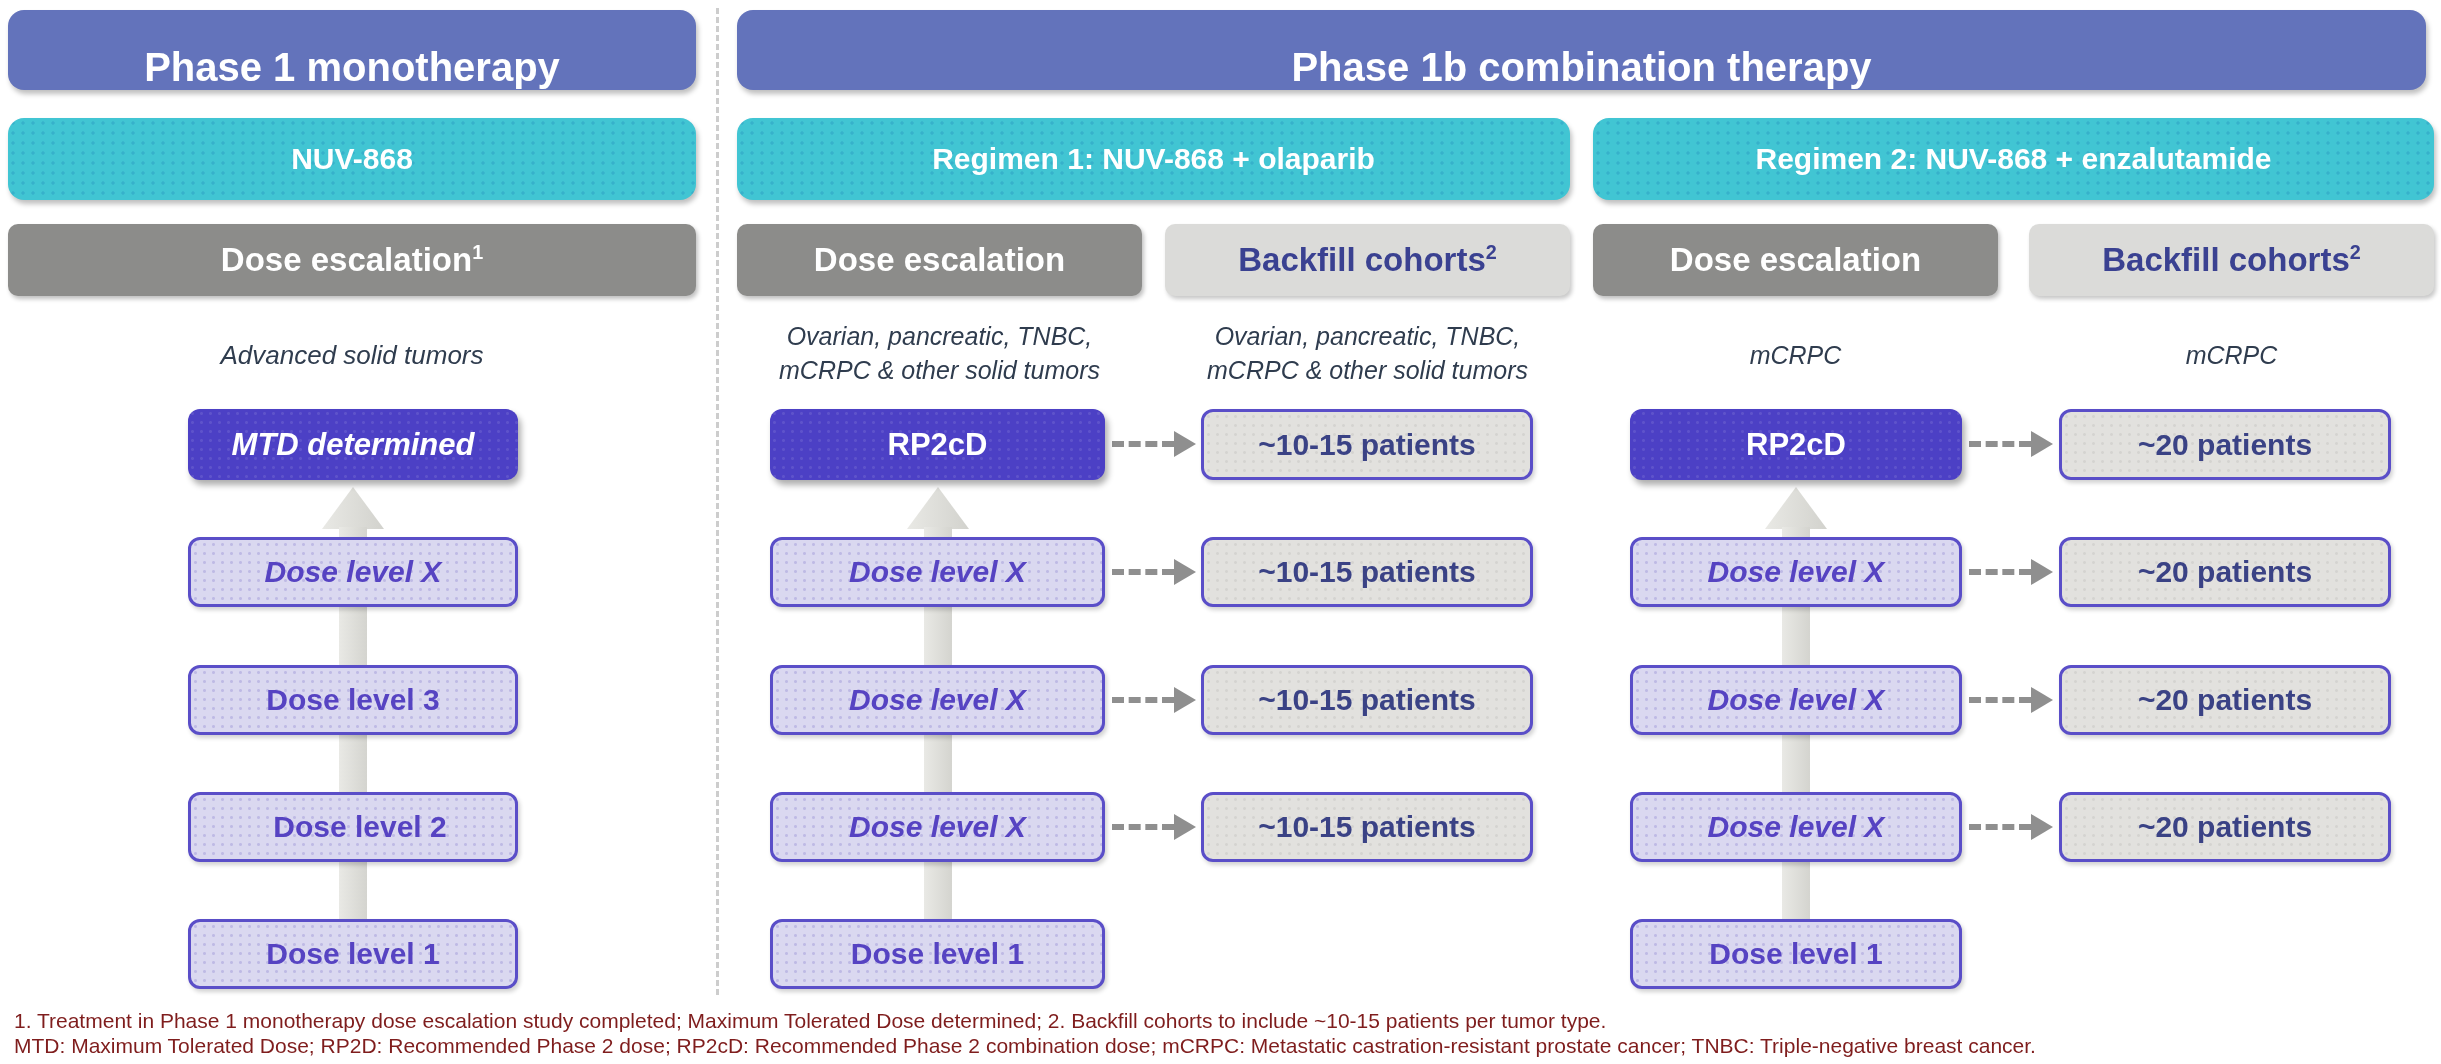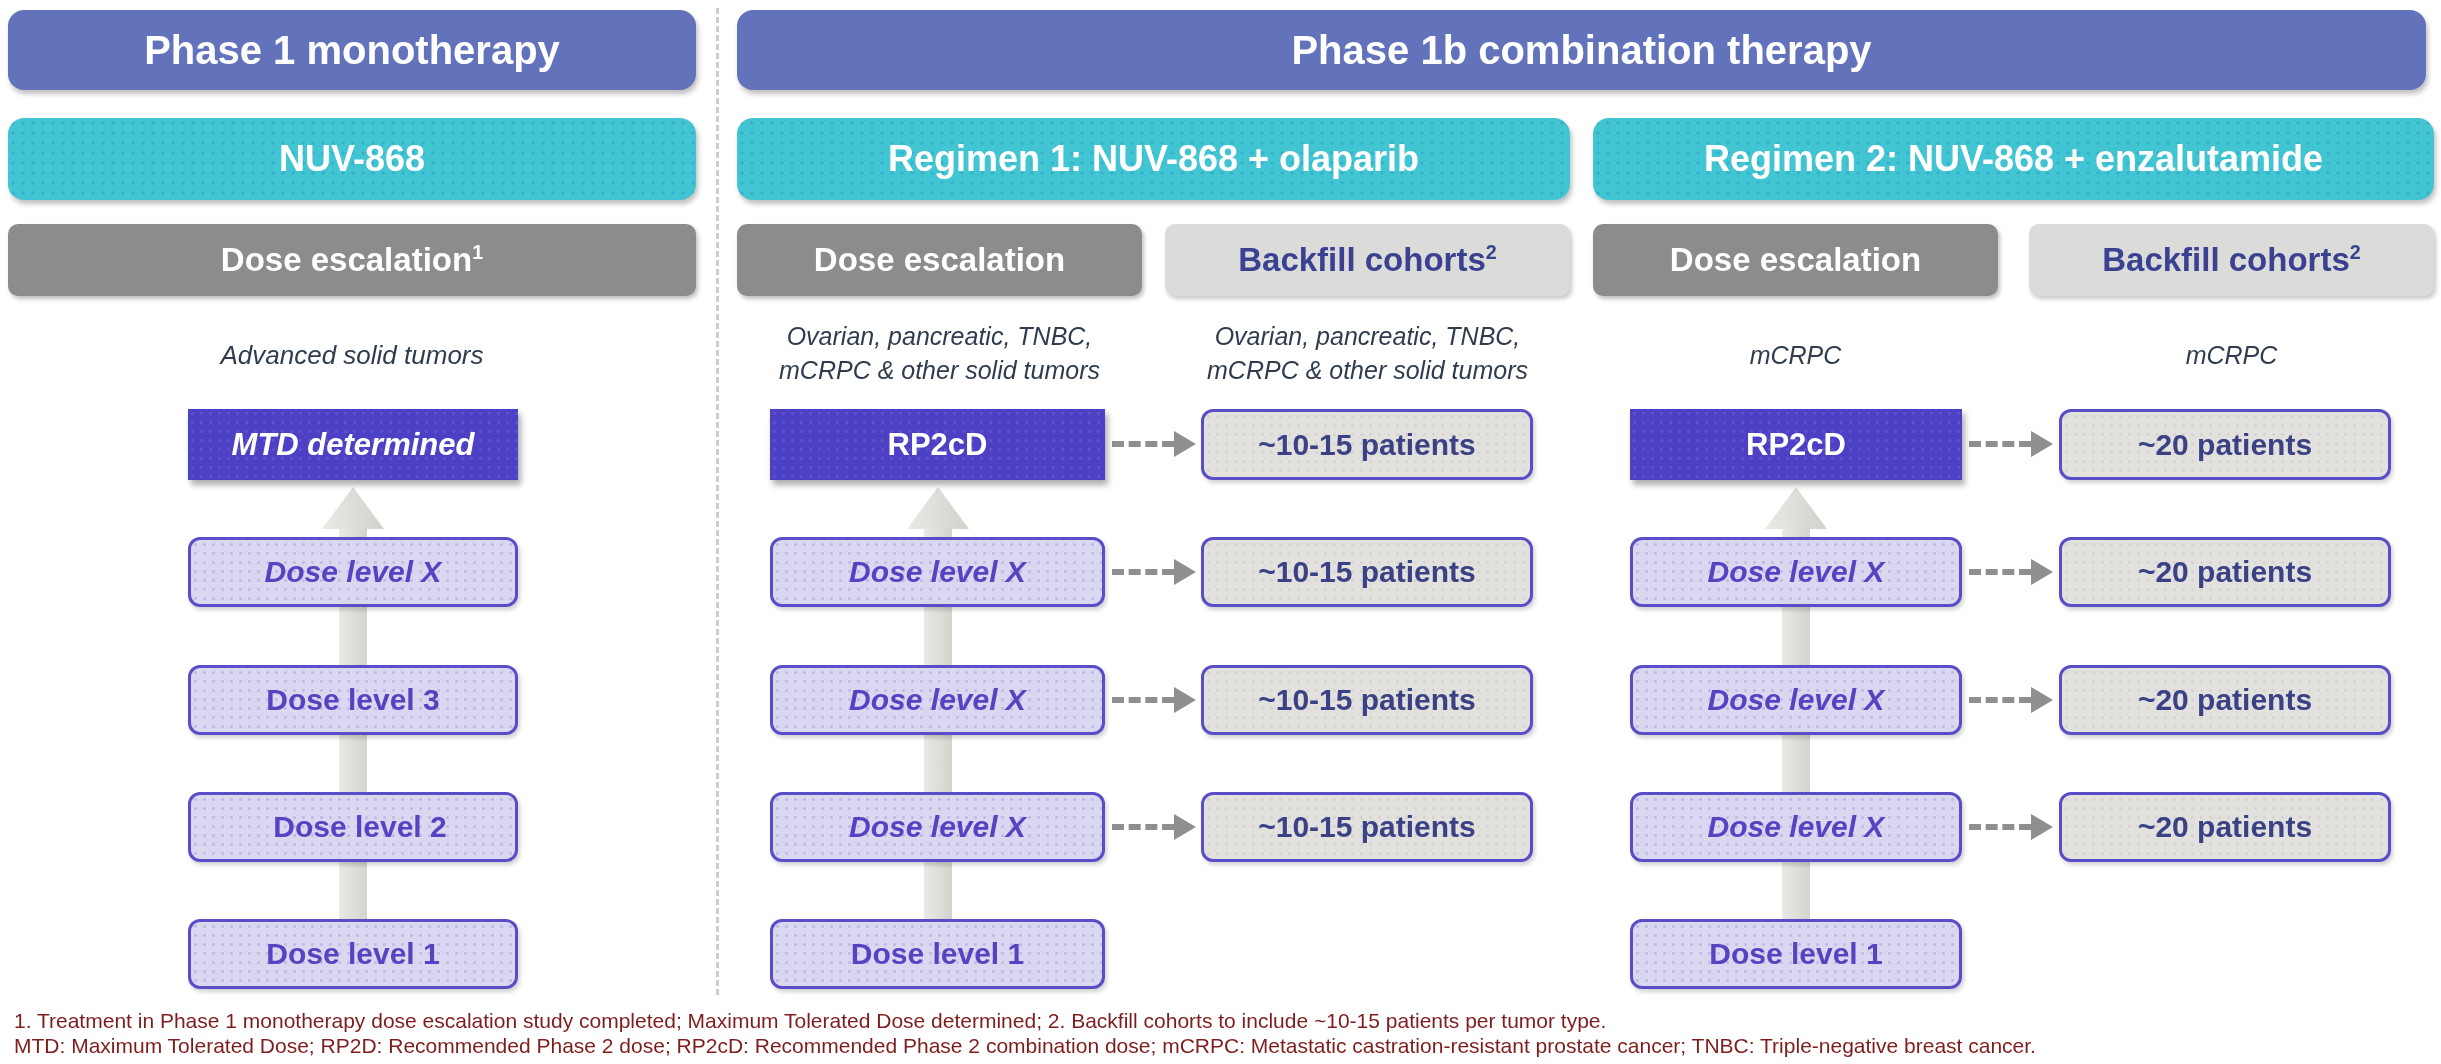--- a/index.html
+++ b/index.html
@@ -1,30 +1,30 @@
 <!DOCTYPE html>
 <html style="--header_blue: #6373BB; --teal: #41C5D3; --dark_gray: #8C8C8A; --light_gray: #DBDBD9; --navy: #3A4191; --slate: #2F3C4E; --purple_box: #4C40C5; --lavender: #DAD8F0; --lavender_border: #5A4EC8; --purple_text: #5643C2; --patients_gray: #E2E1DE; --patients_text: #3A4285; --arrow_gray: #8F8F8F;"><head>
 <meta charset="utf-8">
 <style>
   html,body{margin:0;padding:0;background:#fff;}
   body{width:2441px;height:1064px;position:relative;font-family:"Liberation Sans",sans-serif;overflow:hidden;}
   .abs{position:absolute;box-sizing:border-box;}
   .bar{display:flex;align-items:center;justify-content:center;text-align:center;}
 
   .phase-hdr{background:var(--header_blue,#6373BB);color:#fff;font-weight:bold;font-size:40px;
-    border-radius:16px;box-shadow:2px 4px 5px rgba(0,0,0,0.25);z-index:3;}
-  .teal{background:var(--teal,#41C5D3);color:#fff;font-weight:bold;font-size:36px;border-radius:16px;
+    border-radius:16px;box-shadow:2px 4px 5px rgba(0,0,0,0.25);z-index:3;align-items:flex-end;}
+  .teal{background:var(--teal,#41C5D3);color:#fff;font-weight:bold;font-size:30px;border-radius:16px;
     background-image:radial-gradient(circle,rgba(30,130,185,0.30) 1.4px,transparent 1.9px);background-size:10px 10px;
     box-shadow:2px 4px 5px rgba(0,0,0,0.25);z-index:3;}
   .graybar{background:var(--dark_gray,#8C8C8A);color:#fff;font-weight:bold;font-size:33px;border-radius:10px;
     box-shadow:2px 3px 4px rgba(0,0,0,0.25);z-index:3;}
   .backbar{background:var(--light_gray,#DBDBD9);color:var(--navy,#3A4191);font-weight:bold;font-size:33px;border-radius:10px;
     box-shadow:2px 3px 4px rgba(0,0,0,0.22);z-index:3;}
   .pop{color:var(--slate,#2F3C4E);font-style:italic;font-size:26px;line-height:34px;z-index:3;flex-direction:column;}
-  .topbox{background:var(--purple_box,#4C40C5);color:#fff;font-weight:bold;font-size:31px;border-radius:0;
+  .topbox{background:var(--purple_box,#4C40C5);color:#fff;font-weight:bold;font-size:31px;border-radius:12px;
     background-image:radial-gradient(circle,rgba(255,255,255,0.10) 1.2px,transparent 1.7px);background-size:9px 9px;
     box-shadow:3px 5px 6px rgba(0,0,0,0.32);z-index:3;text-align:center;}
   .topbox.it{font-style:italic;}
   .dose{background:var(--lavender,#DAD8F0);color:var(--purple_text,#5643C2);font-weight:bold;font-size:30px;
     border:3px solid var(--lavender_border,#5A4EC8);border-radius:12px;
     background-image:radial-gradient(circle,rgba(122,110,200,0.28) 1.2px,transparent 1.7px);background-size:9px 9px;
     box-shadow:2px 3px 4px rgba(0,0,0,0.18);z-index:3;}
   .dose.it{font-style:italic;}
   .patients{background:var(--patients_gray,#E2E1DE);color:var(--patients_text,#3A4285);font-weight:bold;font-size:30px;
     border:3px solid var(--lavender_border,#5A4EC8);border-radius:12px;

